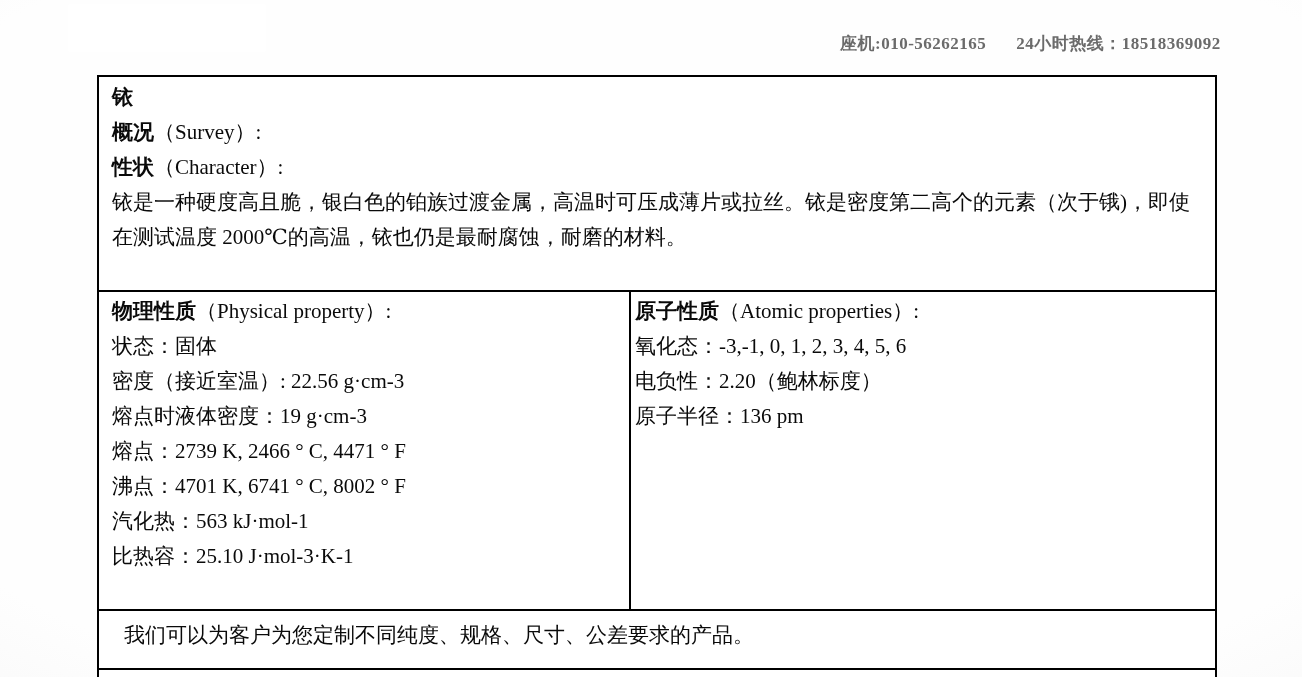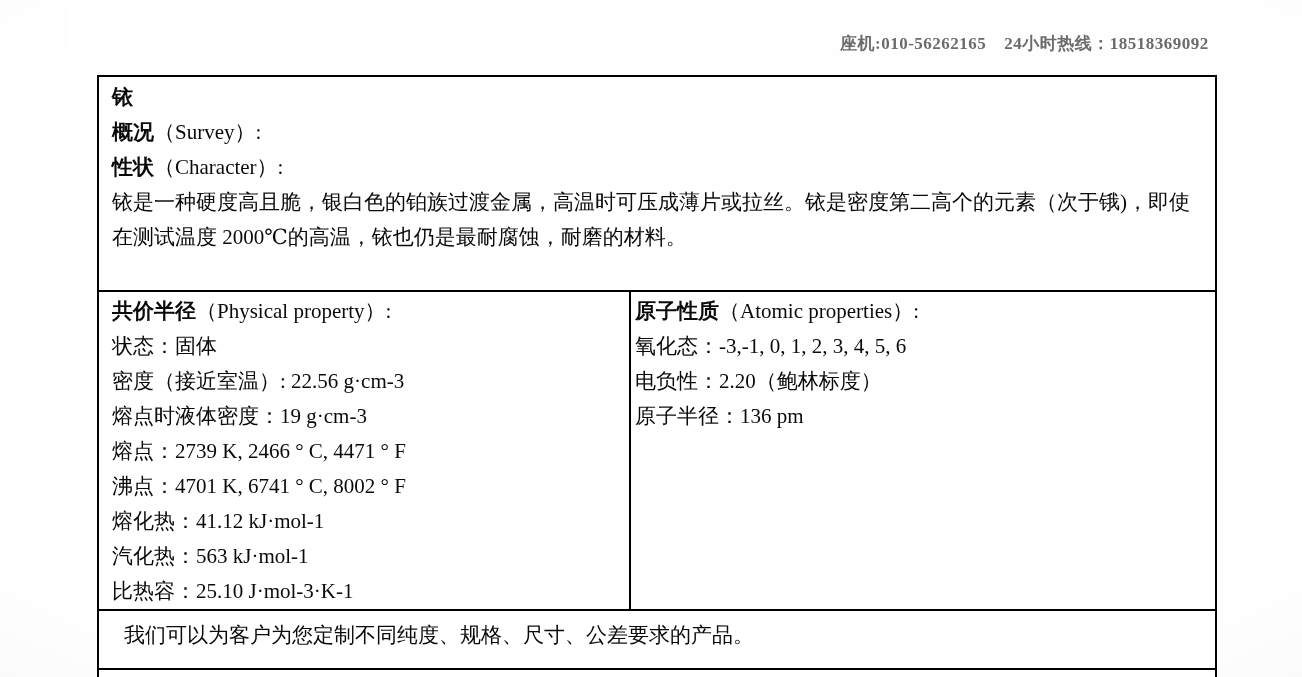--- a/index.html
+++ b/index.html
@@ -28,21 +28,21 @@
     position: absolute;
     top: 32px;
     left: 840px;
     font-size: 17px;
     font-weight: bold;
     color: #6b6b6b;
     letter-spacing: 0.5px;
     white-space: nowrap;
   }
   .contact .hotline {
-    margin-left: 18px;
+    margin-left: 30px;
   }
   .sheet {
     position: absolute;
     left: 97px;
     top: 75px;
     width: 1120px;
     height: 602px;
     box-sizing: border-box;
     border: 2px solid #000;
     border-bottom: none;
@@ -107,27 +107,26 @@
 
   <div class="sec sec1">
     <div class="line bold">铱</div>
     <div class="line"><span class="bold">概况</span><span>（Survey）:</span></div>
     <div class="line"><span class="bold">性状</span><span>（Character）:</span></div>
     <div class="para">铱是一种硬度高且脆，银白色的铂族过渡金属，高温时可压成薄片或拉丝。铱是密度第二高个的元素（次于锇)，即使在测试温度 2000℃的高温，铱也仍是最耐腐蚀，耐磨的材料。</div>
   </div>
 
   <div class="sec sec2">
     <div class="cell left">
-      <div class="line"><span class="bold">共价半径</span><span>（Physical property）:</span></div>
+      <div class="line"><span class="bold">物理性质</span><span>（Physical property）:</span></div>
       <div class="line">状态：固体</div>
       <div class="line">密度（接近室温）: 22.56 g·cm-3</div>
       <div class="line">熔点时液体密度：19 g·cm-3</div>
       <div class="line">熔点：2739 K, 2466 ° C, 4471 ° F</div>
       <div class="line">沸点：4701 K, 6741 ° C, 8002 ° F</div>
-      <div class="line">熔化热：41.12 kJ·mol-1</div>
       <div class="line">汽化热：563 kJ·mol-1</div>
       <div class="line">比热容：25.10 J·mol-3·K-1</div>
     </div>
     <div class="cell right">
       <div class="line"><span class="bold">原子性质</span><span>（Atomic properties）:</span></div>
       <div class="line">氧化态：-3,-1, 0, 1, 2, 3, 4, 5, 6</div>
       <div class="line">电负性：2.20（鲍林标度）</div>
       <div class="line">原子半径：136 pm</div>
     </div>
   </div>

